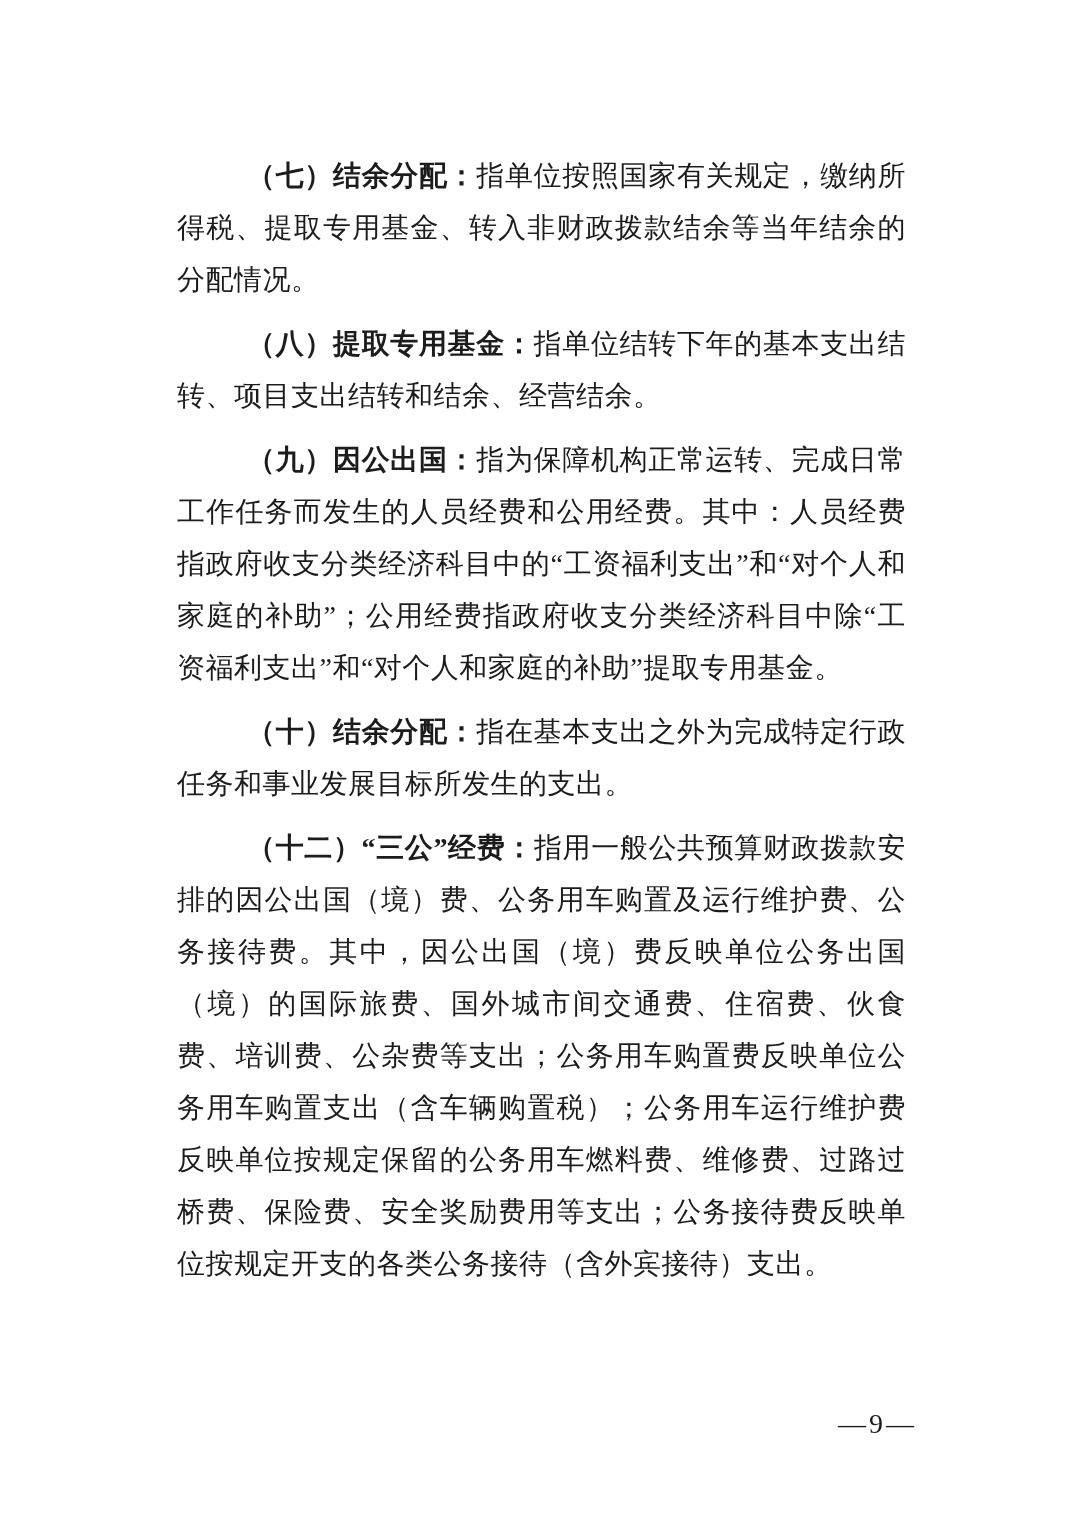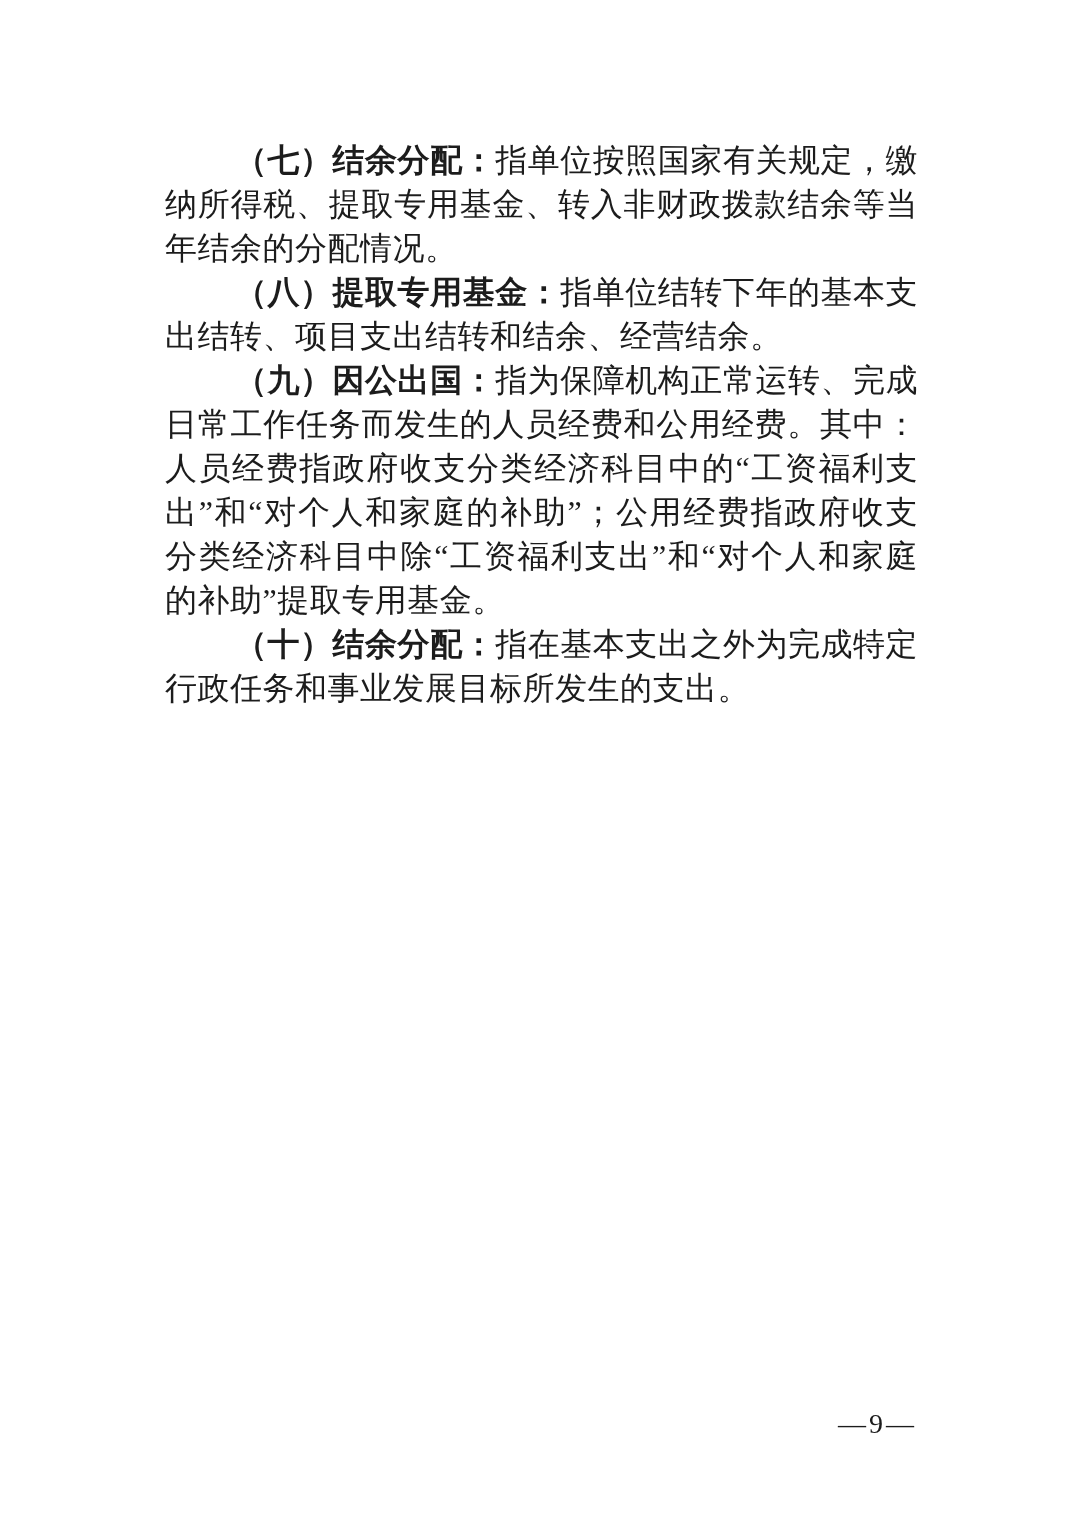--- a/index.html
+++ b/index.html
@@ -16,23 +16,23 @@
     font-family: "Liberation Serif", "DejaVu Serif", serif;
     color: #1c1c1c;
   }
   .content {
     position: absolute;
     left: 165px;
     top: 138px;
     width: 753px;
   }
   .para {
-    margin: 0;
-    font-size: 32px;
-    line-height: 44px;
+    margin: 12px;
+    font-size: 28px;
+    line-height: 52px;
     text-align: justify;
     text-justify: inter-character;
     text-indent: 70px;
     letter-spacing: 0.5px;
     word-break: break-all;
     color: #1c1c1c;
   }
   .para .lead {
     font-weight: bold;
   }
@@ -47,15 +47,16 @@
 </style>
 </head>
 <body>
 
 <div class="page">
   <div class="content">
     <p class="para"><span class="lead">（七）结余分配：</span><span>指单位按照国家有关规定，缴纳所得税、提取专用基金、转入非财政拨款结余等当年结余的分配情况。</span></p>
     <p class="para"><span class="lead">（八）提取专用基金：</span><span>指单位结转下年的基本支出结转、项目支出结转和结余、经营结余。</span></p>
     <p class="para"><span class="lead">（九）因公出国：</span><span>指为保障机构正常运转、完成日常工作任务而发生的人员经费和公用经费。其中：人员经费指政府收支分类经济科目中的“工资福利支出”和“对个人和家庭的补助”；公用经费指政府收支分类经济科目中除“工资福利支出”和“对个人和家庭的补助”提取专用基金。</span></p>
     <p class="para"><span class="lead">（十）结余分配：</span><span>指在基本支出之外为完成特定行政任务和事业发展目标所发生的支出。</span></p>
+    <p class="para"><span class="lead">（十二）“三公”经费：</span><span>指用一般公共预算财政拨款安排的因公出国（境）费、公务用车购置及运行维护费、公务接待费。其中，因公出国（境）费反映单位公务出国（境）的国际旅费、国外城市间交通费、住宿费、伙食费、培训费、公杂费等支出；公务用车购置费反映单位公务用车购置支出（含车辆购置税）；公务用车运行维护费反映单位按规定保留的公务用车燃料费、维修费、过路过桥费、保险费、安全奖励费用等支出；公务接待费反映单位按规定开支的各类公务接待（含外宾接待）支出。</span></p>
   </div>
   <div class="page-number">—9—</div>
 </div>
 
 </body></html>

